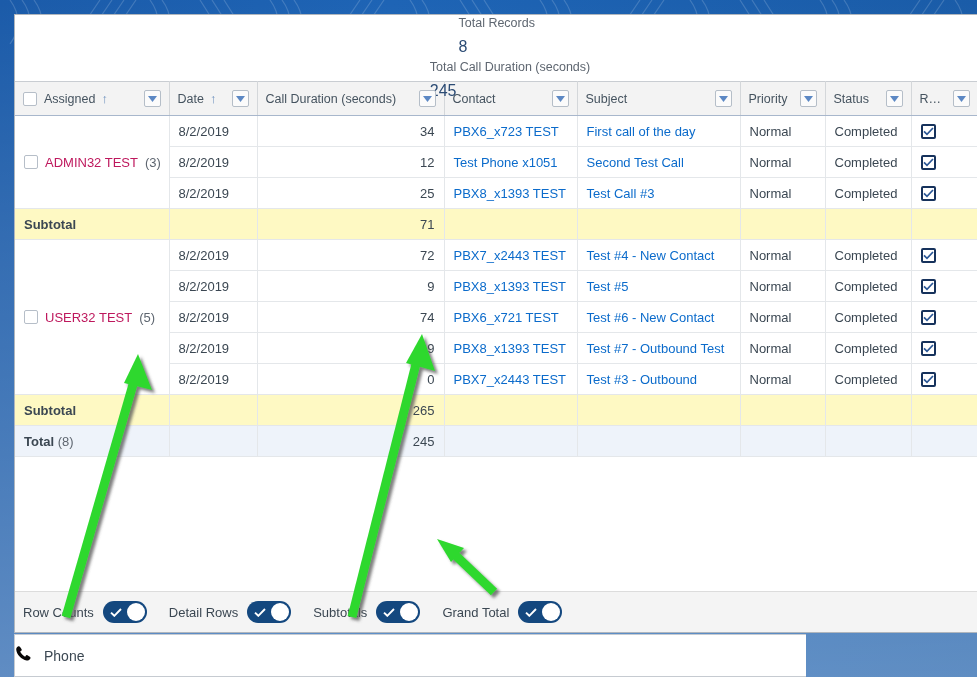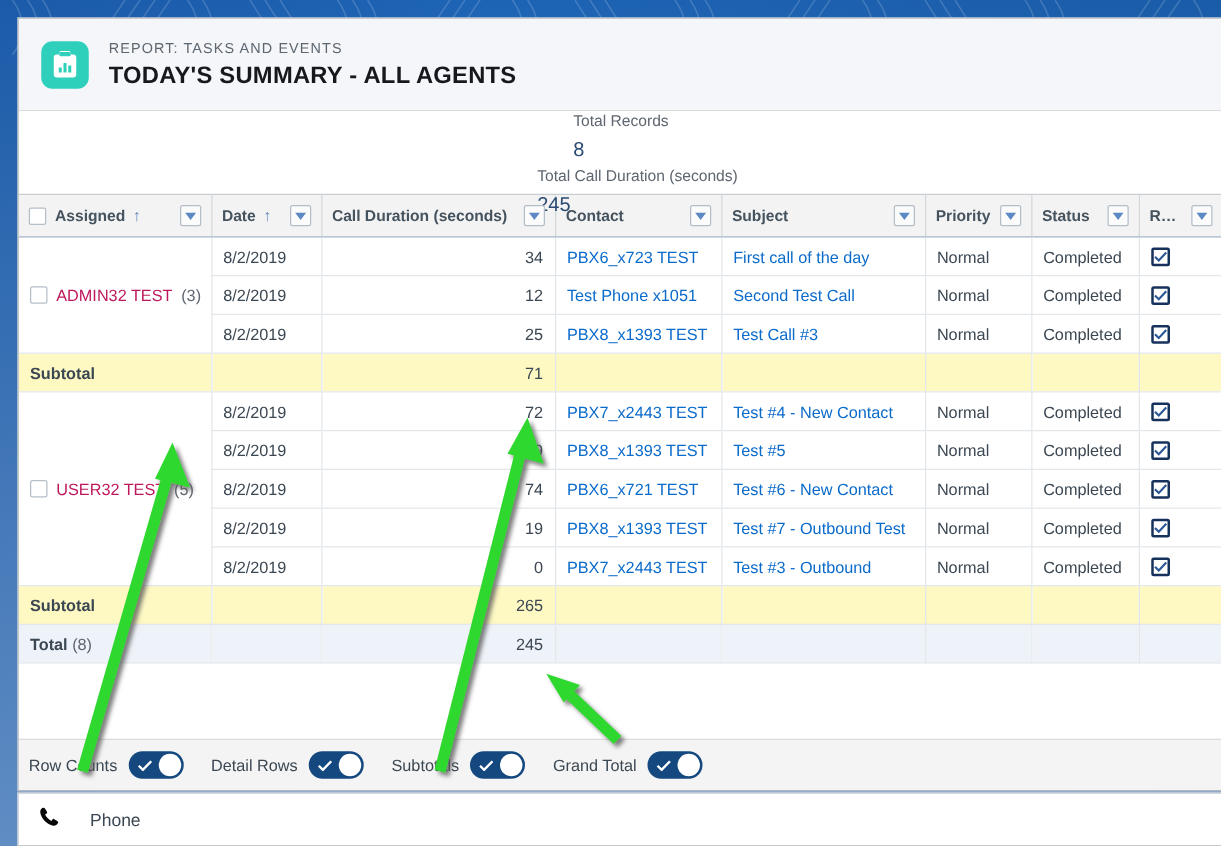--- a/index.html
+++ b/index.html
@@ -112,21 +112,21 @@
     table-layout: fixed;
     font-size: 13px;
   }
   #report-table th {
     background: #f3f3f3;
     border-top: 1px solid #c9cdd2;
     border-bottom: 1px solid #a8b7cc;
     border-right: 1px solid #d4d7da;
     height: 34px;
     padding: 0 8px;
-    font-weight: bold;
+    font-weight: normal;
     font-size: 12.5px;
     color: #45535f;
     text-align: left;
     white-space: nowrap;
     vertical-align: middle;
   }
   #report-table td {
     border-bottom: 1px solid #e4e7ea;
     border-right: 1px solid #e4e7ea;
     height: 31px;
@@ -255,29 +255,29 @@
     left: 7px;
     display: flex;
     align-items: center;
   }
 
   
   #phone-bar {
     position: absolute;
     left: 14px;
     top: 634px;
-    width: 963px;
+    width: 792px;
     height: 43px;
     background: #ffffff;
     border: 1px solid #c6cbd1;
     border-right: none;
     display: flex;
     align-items: center;
-    padding-left: 16px;
-    gap: 24px;
+    padding-left: 0;
+    gap: 12px;
   }
   #phone-label { font-size: 14px; color: #3b4752; }
 
   
   #annotations {
     position: absolute;
     left: 0; top: 0;
     width: 977px; height: 677px;
     pointer-events: none;
   }
@@ -301,36 +301,20 @@
     <path d="M690 0 Q 706 22 690 44 M702 0 Q 718 22 702 44"></path>
     <path d="M740 0 L768 44 M752 0 L780 44 M764 0 L792 44"></path>
     <path d="M820 0 Q 836 22 820 44 M832 0 Q 848 22 832 44 M844 0 Q 860 22 844 44"></path>
     <path d="M890 44 L920 0 M902 44 L932 0 M914 44 L944 0"></path>
     <path d="M955 0 Q 971 22 955 44"></path>
   </g>
 </svg>
 
 <div id="app-window">
 
-  <div id="report-header">
-    <div id="report-icon">
-      <svg width="22" height="24" viewBox="0 0 22 24">
-        <rect x="2" y="3.5" width="18" height="18.5" rx="2.6" fill="#ffffff"></rect>
-        <rect x="6.5" y="0.8" width="9" height="4.6" rx="1.4" fill="#ffffff"></rect>
-        <rect x="6.5" y="1.6" width="9" height="3.4" rx="1.1" fill="#2ecfbb"></rect>
-        <rect x="6" y="14" width="2.4" height="4" fill="#2ecfbb"></rect>
-        <rect x="9.8" y="10.4" width="2.4" height="7.6" fill="#2ecfbb"></rect>
-        <rect x="13.6" y="12.4" width="2.4" height="5.6" fill="#2ecfbb"></rect>
-      </svg>
-    </div>
-    <div id="report-titles">
-      <div class="report-eyebrow">REPORT: TASKS AND EVENTS</div>
-      <div class="report-title">TODAY'S SUMMARY - ALL AGENTS</div>
-    </div>
-  </div>
 
   <div id="summary-strip">
     <div class="stat-block records">
       <div class="stat-label">Total Records</div>
       <div class="stat-value">8</div>
     </div>
     <div class="stat-block">
       <div class="stat-label">Total Call Duration (seconds)</div>
       <div class="stat-value">245</div>
     </div>

